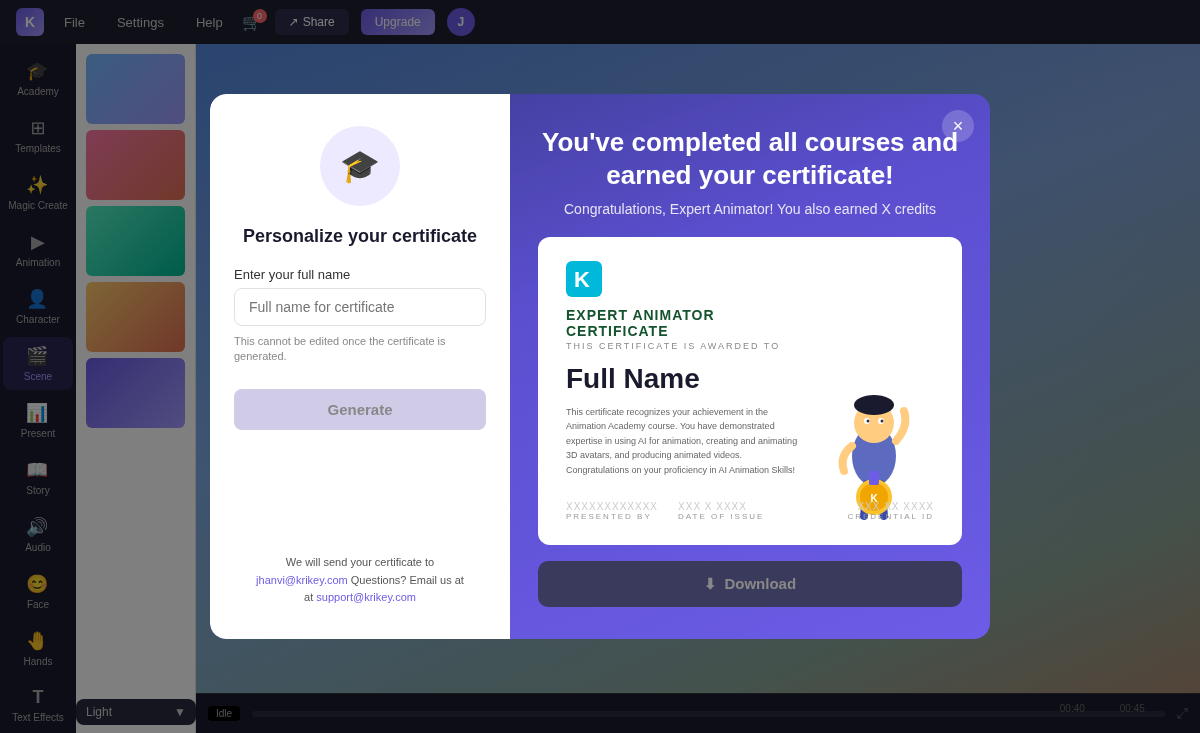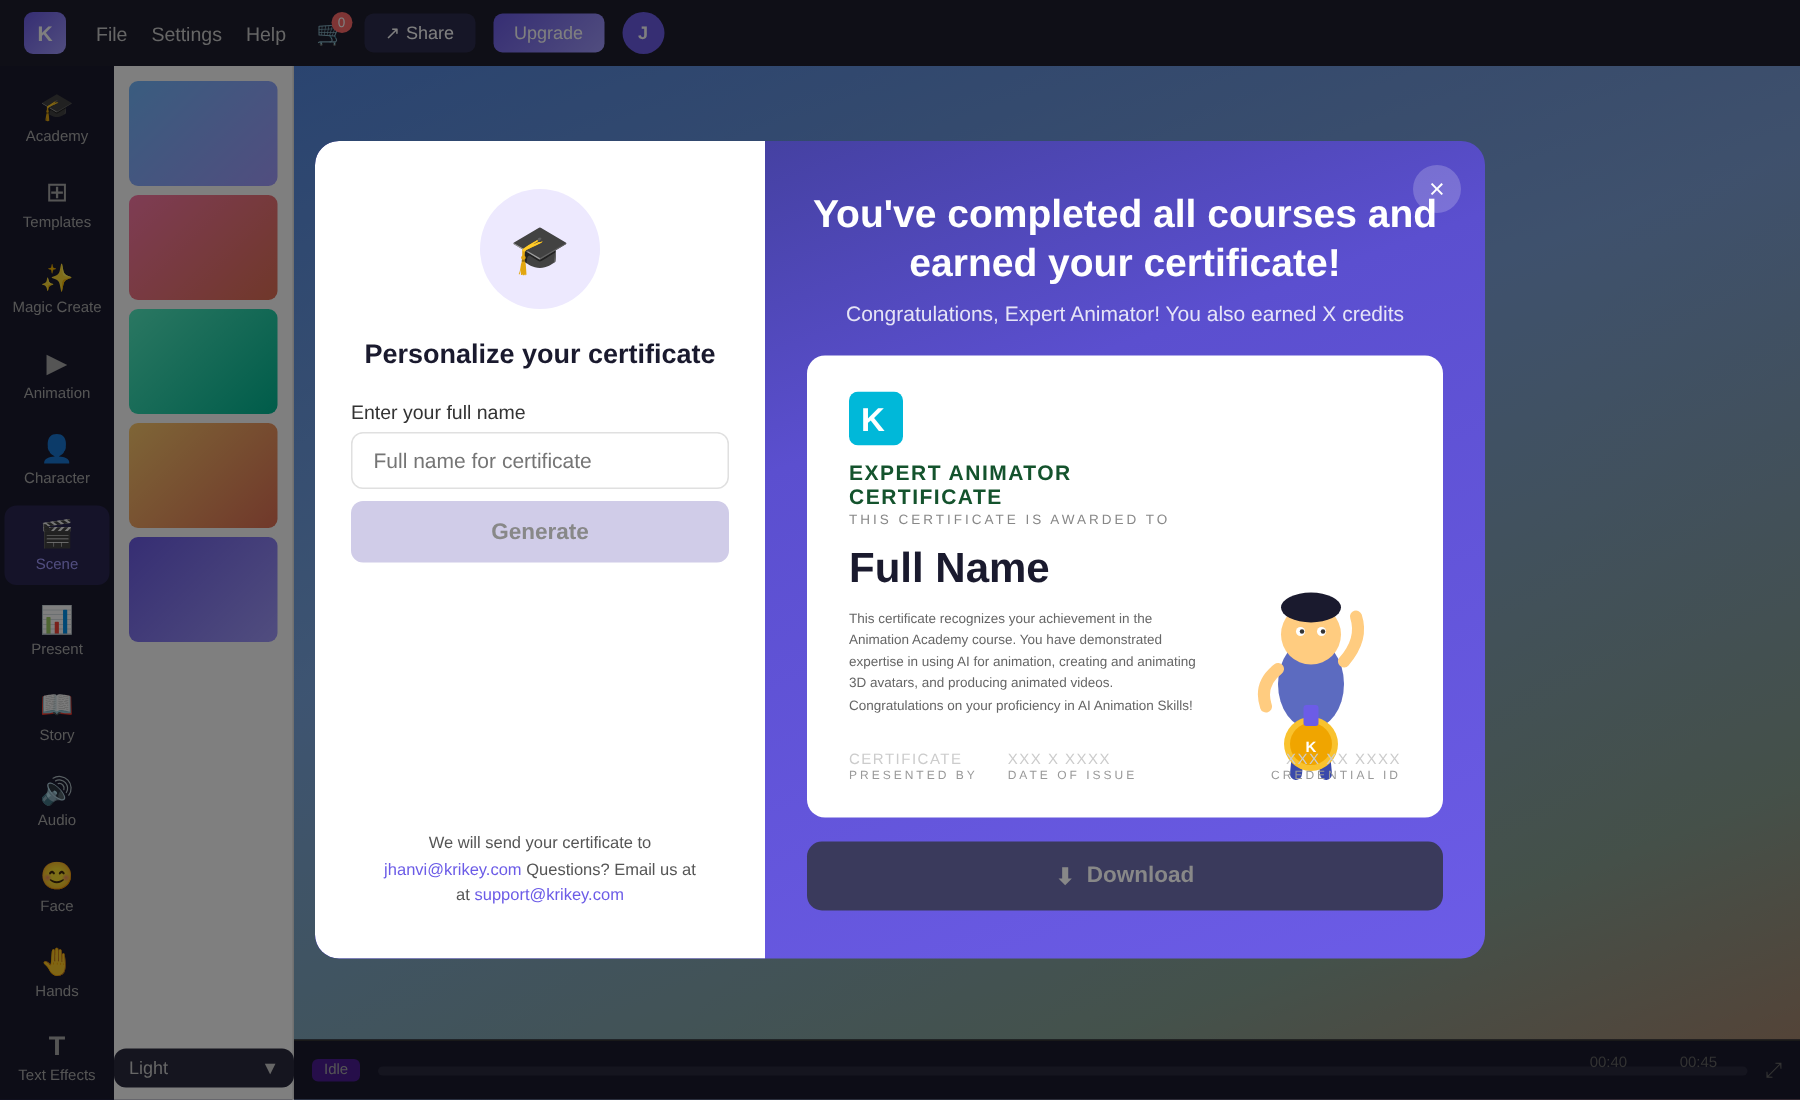--- a/index.html
+++ b/index.html
@@ -4,21 +4,21 @@
   <style>
     * { box-sizing: border-box; margin: 0; padding: 0; }
     body { font-family: -apple-system, BlinkMacSystemFont, 'Segoe UI', sans-serif; background: #1a1a2e; overflow: hidden; width: 1200px; height: 733px; }
 
     
     .topbar {
       position: absolute; top: 0; left: 0; right: 0; height: 44px;
       background: #1e1e2e; display: flex; align-items: center; padding: 0 16px; gap: 20px; z-index: 10;
     }
     .topbar-logo { width: 28px; height: 28px; background: linear-gradient(135deg, #6c5ce7, #a29bfe); border-radius: 6px; display: flex; align-items: center; justify-content: center; color: white; font-weight: 900; font-size: 14px; }
-    .topbar-menu { display: flex; gap: 16px; }
+    .topbar-menu { display: flex; gap: 32px; }
     .topbar-menu span { color: #ccc; font-size: 13px; cursor: pointer; }
     .topbar-center { flex: 1; display: flex; justify-content: center; }
     .topbar-title { color: #aaa; font-size: 13px; }
     .topbar-right { display: flex; align-items: center; gap: 12px; }
     .topbar-cart { position: relative; }
     .cart-badge { position: absolute; top: -4px; right: -4px; background: #ff6b6b; color: white; border-radius: 50%; width: 14px; height: 14px; font-size: 9px; display: flex; align-items: center; justify-content: center; }
     .share-btn { background: #2d2d4e; color: white; border: none; padding: 6px 14px; border-radius: 6px; font-size: 12px; cursor: pointer; display: flex; align-items: center; gap: 4px; }
     .upgrade-btn { background: linear-gradient(135deg, #6c5ce7, #a29bfe); color: white; border: none; padding: 6px 14px; border-radius: 6px; font-size: 12px; cursor: pointer; }
     .avatar { width: 28px; height: 28px; background: #6c5ce7; border-radius: 50%; display: flex; align-items: center; justify-content: center; color: white; font-size: 12px; font-weight: bold; }
 
@@ -128,21 +128,21 @@
     }
 
     
     .bottom-bar {
       position: absolute; bottom: 0; left: 196px; right: 0; height: 40px;
       background: #1a1a2e; display: flex; align-items: center; padding: 0 12px;
       gap: 12px; border-top: 1px solid #333;
     }
 
     
-    .idle-badge { background: #4c1d95; color: #aaa; font-size: 10px; padding: 2px 8px; border-radius: 4px; }
+    .idle-badge { background: #000000; color: #aaa; font-size: 10px; padding: 2px 8px; border-radius: 4px; }
 
     
     .mode-selector {
       position: absolute; bottom: 8px; left: 76px; width: 120px;
       background: #2a2a3e; border-radius: 8px; padding: 6px 10px;
       display: flex; align-items: center; justify-content: space-between;
     }
     .mode-text { color: #ccc; font-size: 12px; }
   </style>
 </head>
@@ -241,20 +241,21 @@
 <div class="modal-backdrop">
   <div class="modal">
 
     <div class="modal-left">
       <div class="cert-icon-circle">
         <span class="cert-icon-inner">🎓</span>
       </div>
       <h2>Personalize your certificate</h2>
       <label class="form-label">Enter your full name</label>
       <input class="name-input" type="text" placeholder="Full name for certificate" style="">
+      <span class="input-hint">This cannot be edited once the certificate is generated.</span>
       <button class="generate-btn">Generate</button>
       <div class="email-info">
         <span>We will send your certificate to</span>
         <br>
         <a href="#">jhanvi@krikey.com</a>
         <span> </span><span>Questions? Email us at</span>
         <br>at <a href="#">support@krikey.com</a>
       </div>
     </div>
 
@@ -272,21 +273,21 @@
               <rect width="36" height="36" rx="6" fill="#00b8d9"></rect>
               <text x="8" y="26" font-size="22" font-weight="900" fill="white" font-family="Arial">K</text>
             </svg>
           </div>
           <div class="cert-title-text">EXPERT ANIMATOR CERTIFICATE</div>
           <div class="cert-subtitle">THIS CERTIFICATE IS AWARDED TO</div>
           <div class="cert-name">Full Name</div>
           <div class="cert-body">This certificate recognizes your achievement in the Animation Academy course. You have demonstrated expertise in using AI for animation, creating and animating 3D avatars, and producing animated videos. Congratulations on your proficiency in AI Animation Skills!</div>
           <div class="cert-footer">
             <div class="cert-field">
-              <div class="cert-field-value">CERTIFICATE</div>
+              <div class="cert-field-value">XXXXXXXXXXXX</div>
               <div class="cert-field-label">PRESENTED BY</div>
             </div>
             <div class="cert-field">
               <div class="cert-field-value">XXX X XXXX</div>
               <div class="cert-field-label">DATE OF ISSUE</div>
             </div>
           </div>
         </div>
 
         <div class="cert-mascot">

